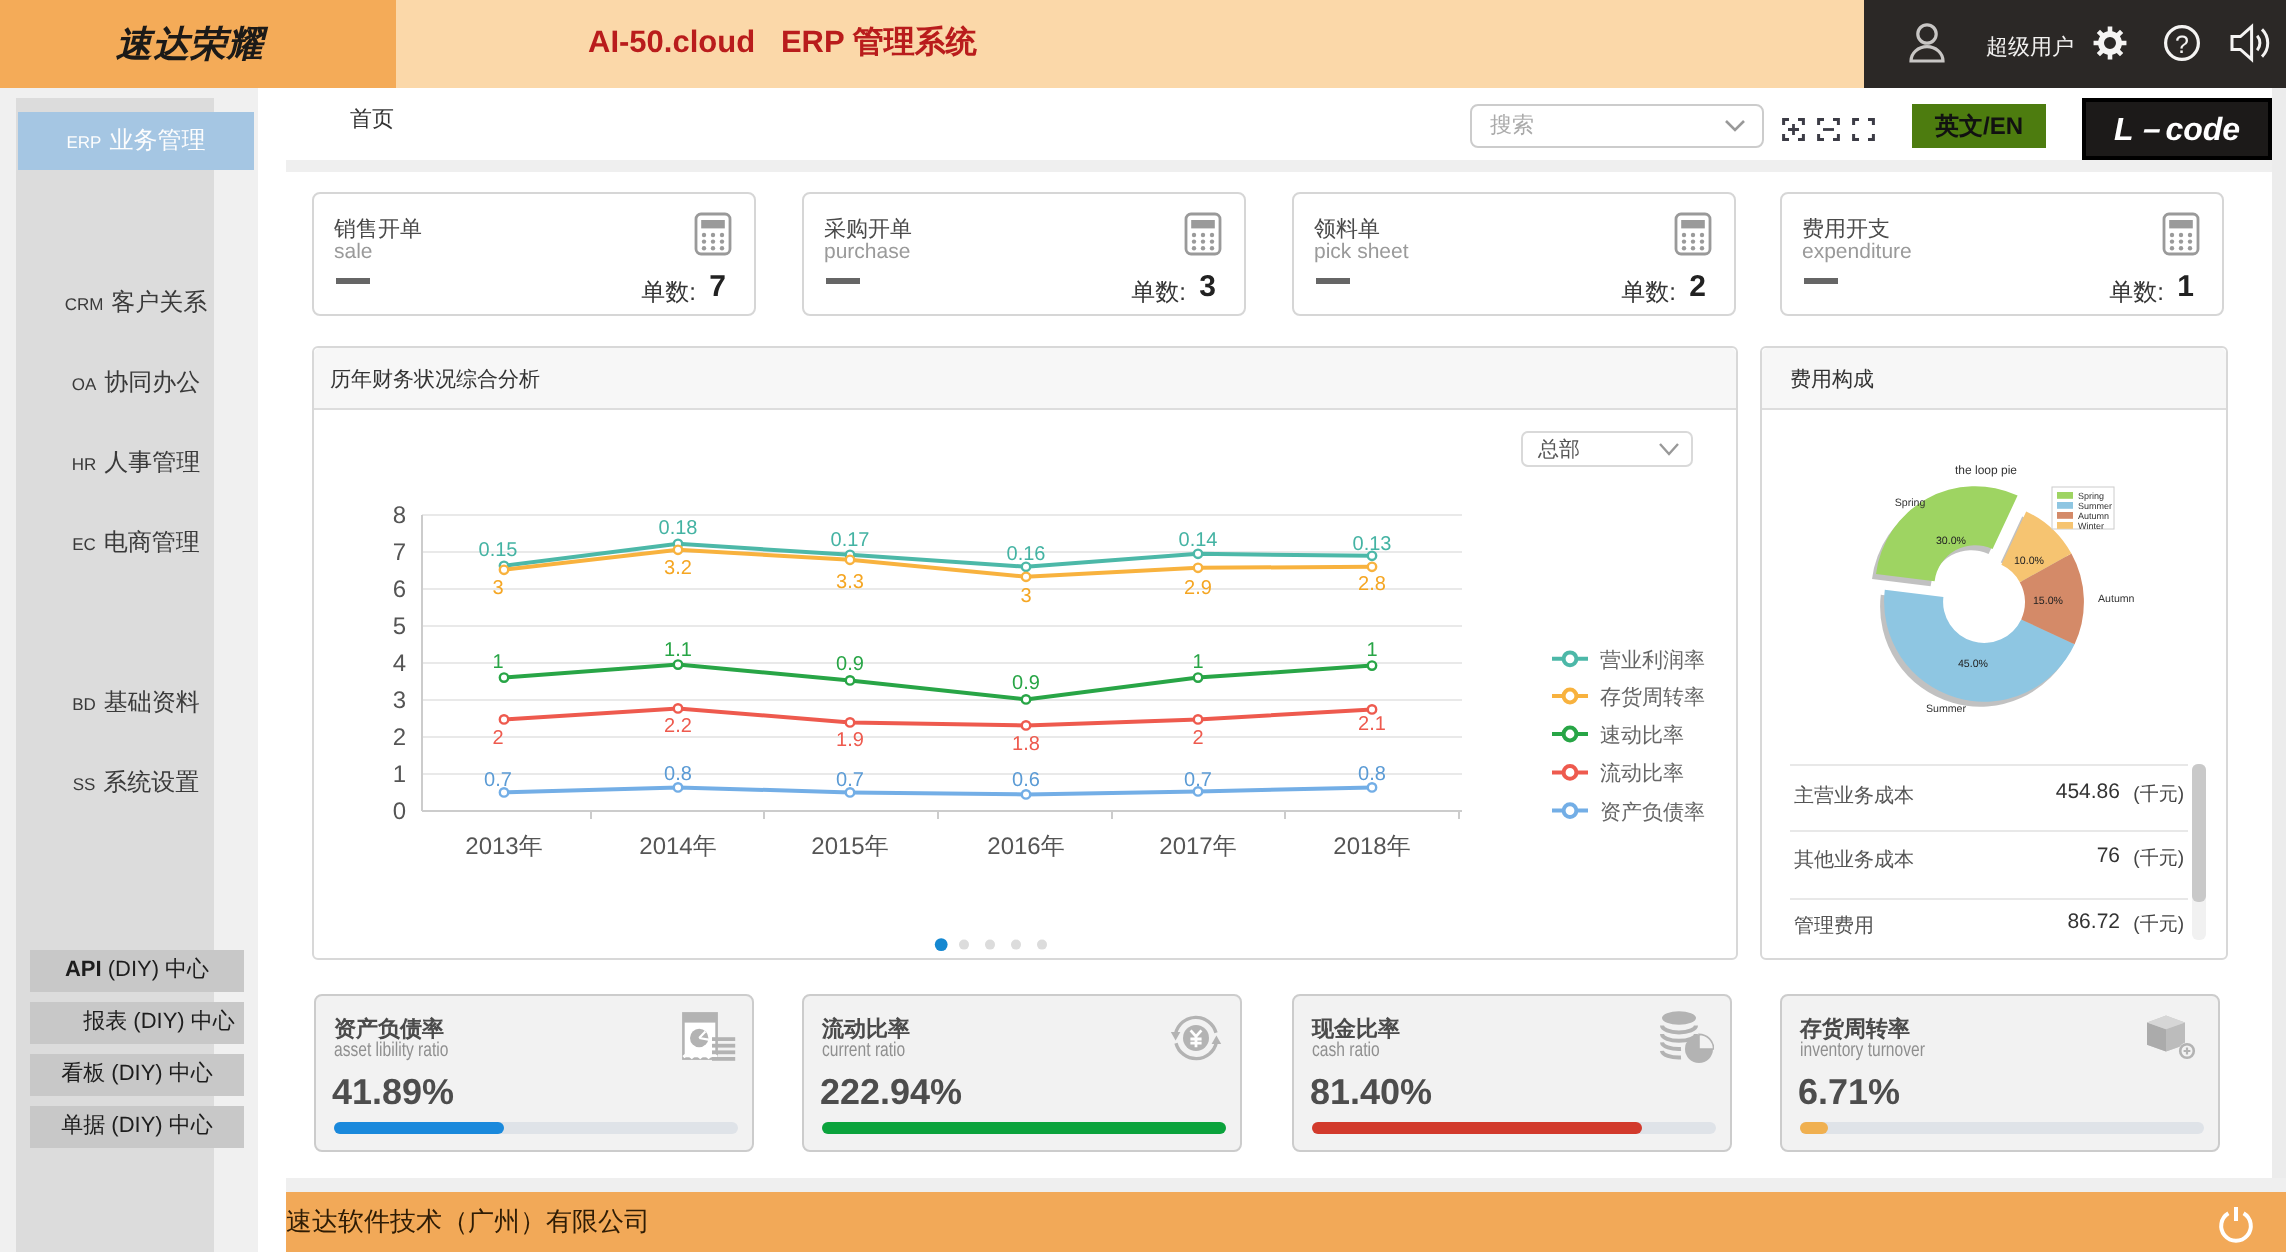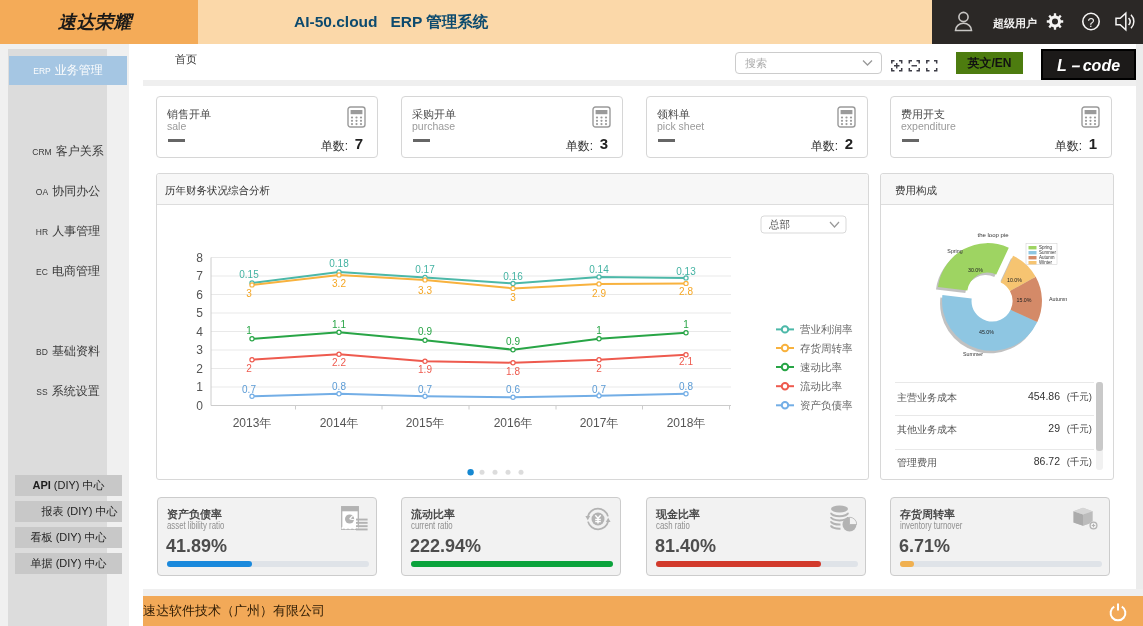--- a/index.html
+++ b/index.html
@@ -4,23 +4,23 @@
 <style>
 * { margin:0; padding:0; box-sizing:border-box; }
 html,body { width:1143px; height:626px; overflow:hidden; }
 body { font-family:"Liberation Sans", sans-serif; position:relative; background:#f0f0f0; }
 .abs { position:absolute; }
 
 
 #topbar { left:0; top:0; width:1143px; height:44px; background:#fbd8a9; }
 #logoBg { position:absolute; left:0; top:0; width:198px; height:44px; background:#f4ab58; }
 #logo { left:0; top:0; width:190px; height:44px; background:#f4ab58; color:#1c1a18; font-size:18px; font-weight:bold; font-style:italic; text-align:center; line-height:44px; letter-spacing:0.5px; }
-#apptitle { left:294px; top:0; height:39px; line-height:43px; color:#0c4a6e; font-size:15.5px; font-weight:bold; }
+#apptitle { left:294px; top:0; height:39px; line-height:43px; color:#b91c1c; font-size:15.5px; font-weight:bold; }
 #topdark { left:932px; top:0; width:211px; height:44px; background:#2b2826; }
-.topdark-txt { color:#f2f1f0; font-size:11px;font-weight:bold; }
+.topdark-txt { color:#f2f1f0; font-size:11px; }
 
 
 #sidebar { left:8px; top:49px; width:99px; height:577px; background:#dcdcdc; }
 .menu-item { position:absolute; left:1px; width:118px; height:29px; line-height:29px; text-align:center; color:#3a3a3a; font-size:12px; }
 .menu-item .pre { font-size:8.5px; letter-spacing:0px; margin-right:4px; color:#3a3a3a; }
 .menu-item.active { background:#a5c6e3; color:#fdfdfd; }
 .menu-item.active .pre { color:#fdfdfd; }
 .diy { position:absolute; left:7px; width:107px; height:21px; line-height:21px; background:#c8c8c8; text-align:center; color:#1d1d1d; font-size:11px; }
 
 
@@ -440,21 +440,21 @@
       </g>
     </g>
   </svg>
   <div style="position:absolute; left:14px; right:19px; top:208px; border-top:1px solid #e8e8e8;"></div>
   <div style="position:absolute; left:14px; right:19px; top:241px; border-top:1px solid #e8e8e8;"></div>
   <div style="position:absolute; left:14px; right:19px; top:275px; border-top:1px solid #e8e8e8;"></div>
   <div style="position:absolute; left:16px; top:217px; font-size:10px; color:#555;">主营业务成本</div>
   <div style="position:absolute; right:53px; top:216px; font-size:10.5px; color:#333;">454.86</div>
   <div style="position:absolute; right:21px; top:217px; font-size:9.5px; color:#444;">(千元)</div>
   <div style="position:absolute; left:16px; top:249px; font-size:10px; color:#555;">其他业务成本</div>
-  <div style="position:absolute; right:53px; top:248px; font-size:10.5px; color:#333;">29</div>
+  <div style="position:absolute; right:53px; top:248px; font-size:10.5px; color:#333;">76</div>
   <div style="position:absolute; right:21px; top:249px; font-size:9.5px; color:#444;">(千元)</div>
   <div style="position:absolute; left:16px; top:282px; font-size:10px; color:#555;">管理费用</div>
   <div style="position:absolute; right:53px; top:281px; font-size:10.5px; color:#333;">86.72</div>
   <div style="position:absolute; right:21px; top:282px; font-size:9.5px; color:#444;">(千元)</div>
   <div style="position:absolute; right:10px; top:208px; width:7px; height:88px; background:#f1f1f1; border-radius:3px;"></div>
   <div style="position:absolute; right:10px; top:208px; width:7px; height:69px; background:#c9c9c9; border-radius:3px;"></div>
 </div>
 
 <div class="bcard" style="left:157px;">
   <div class="t1">资产负债率</div>

